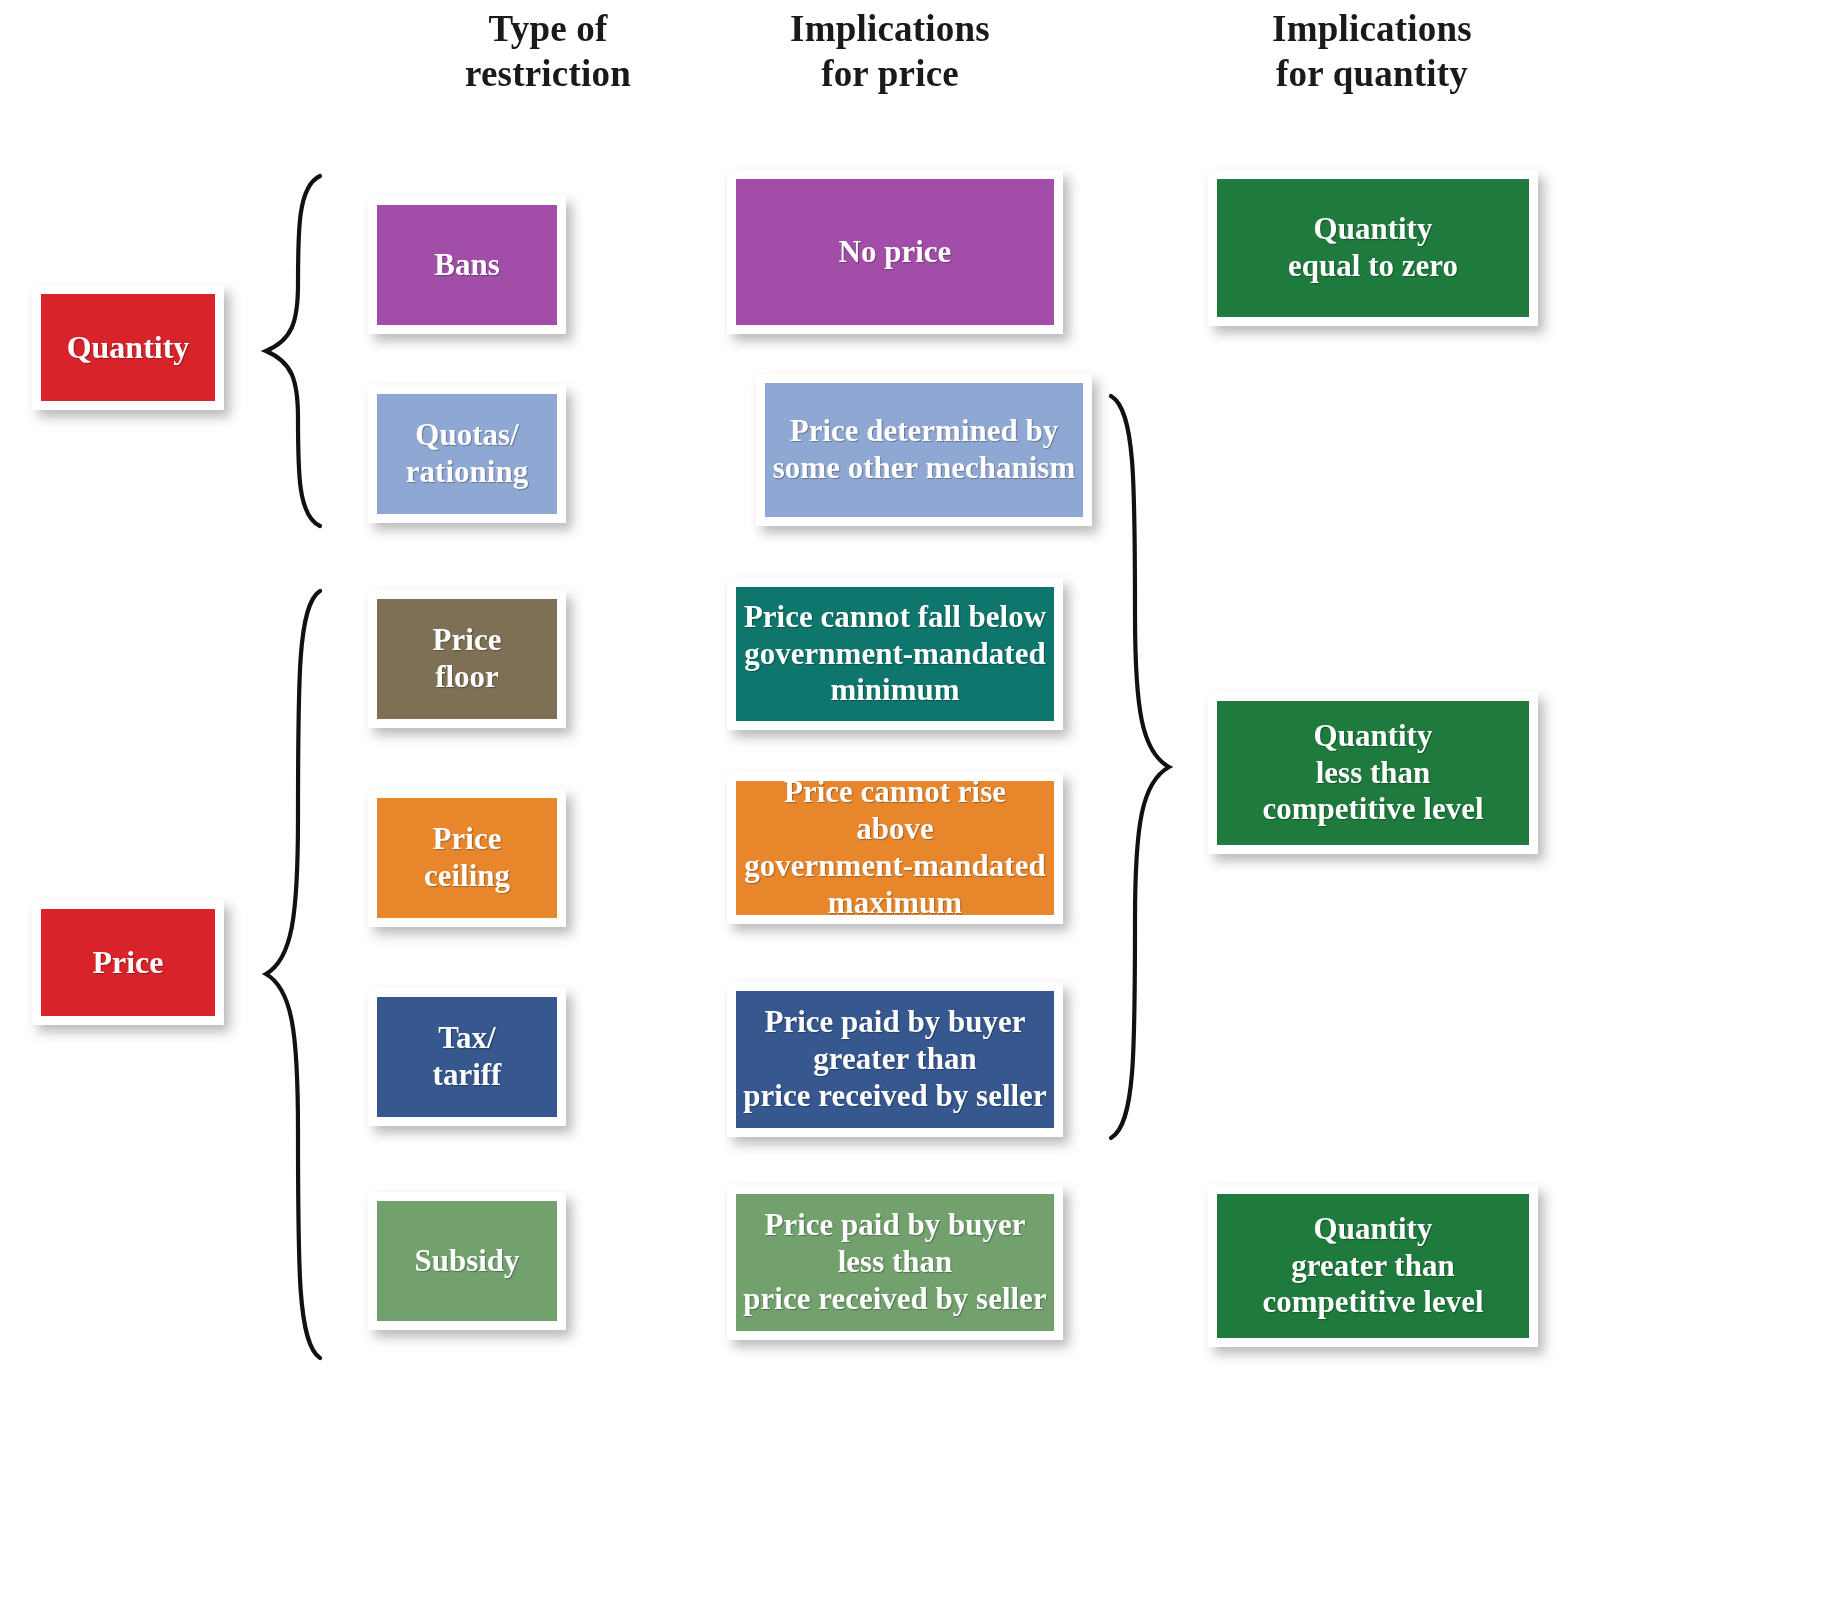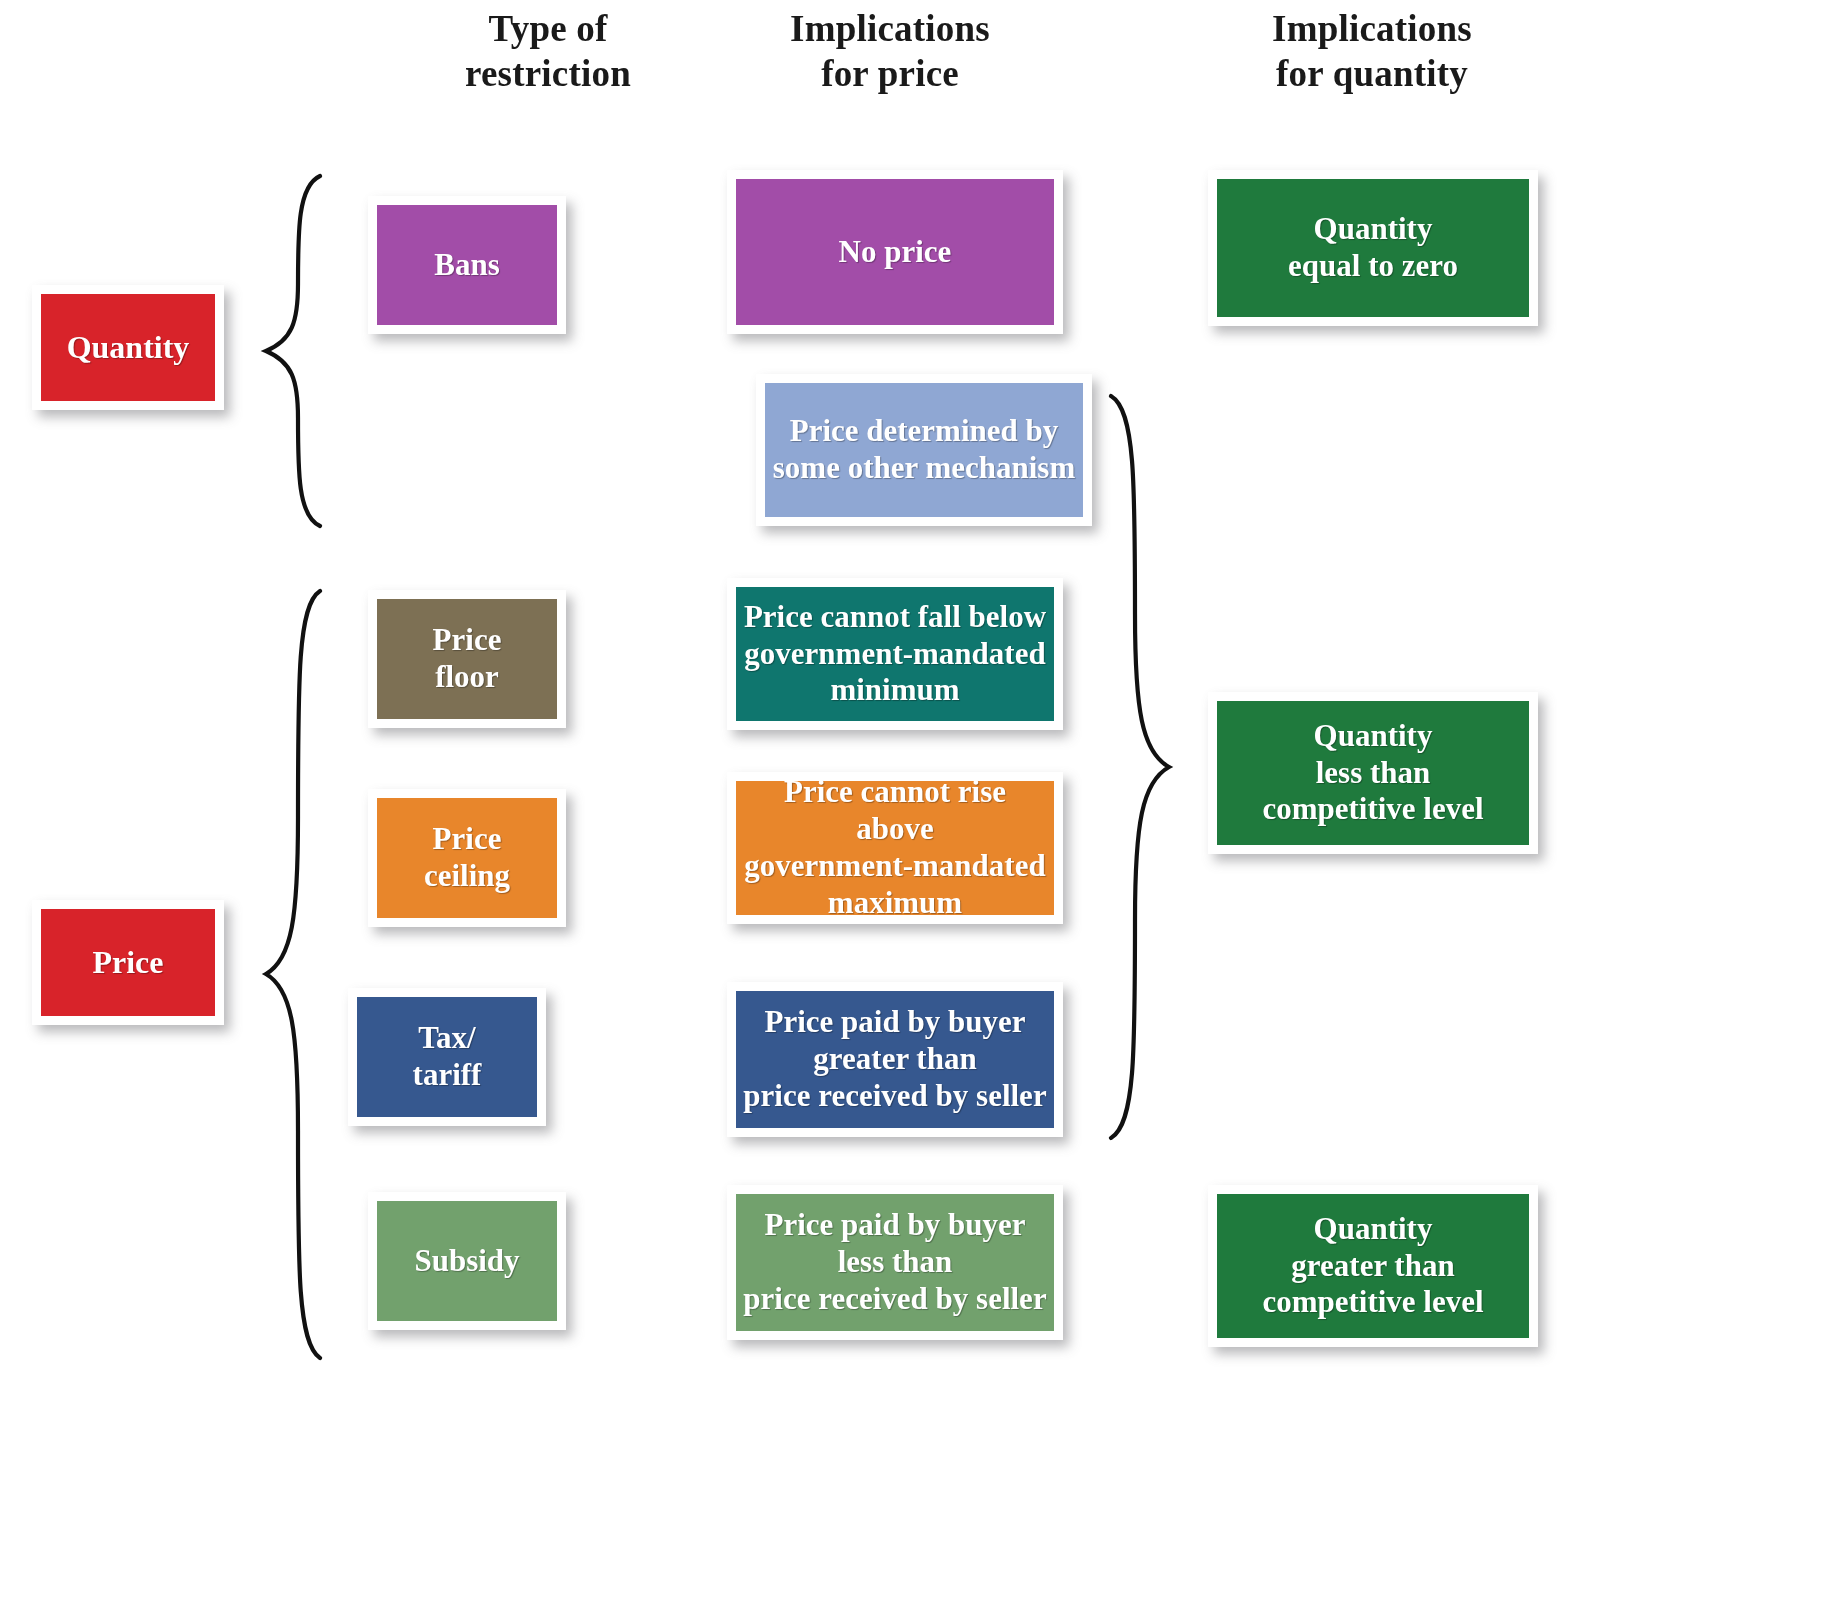--- a/index.html
+++ b/index.html
@@ -123,20 +123,26 @@
     </div>
   </div>
 
   <div class="box" style="left:1208px; top:170px; width:330px; height:156px;">
     <div class="fill" style="background:#1F7A3D;">
       <span class="label lbl-30">Quantity
 equal to zero</span>
     </div>
   </div>
 
+  <div class="box" style="left:368px; top:385px; width:198px; height:138px;">
+    <div class="fill" style="background:#8FA7D3;">
+      <span class="label lbl-30">Quotas/
+rationing</span>
+    </div>
+  </div>
 
   <div class="box" style="left:756px; top:374px; width:336px; height:152px;">
     <div class="fill" style="background:#8FA7D3;">
       <span class="label lbl-30">Price determined by
 some other mechanism</span>
     </div>
   </div>
 
   <div class="box" style="left:368px; top:590px; width:198px; height:138px;">
     <div class="fill" style="background:#7D7054;">
@@ -169,21 +175,21 @@
   </div>
 
   <div class="box" style="left:727px; top:772px; width:336px; height:152px;">
     <div class="fill" style="background:#E8862B;justify-content:flex-end;">
       <span class="label lbl-30">Price cannot rise above
 government-mandated
 maximum</span>
     </div>
   </div>
 
-  <div class="box" style="left:348px; top:988px; width:198px; height:138px;">
+  <div class="box" style="left:368px; top:988px; width:198px; height:138px;">
     <div class="fill" style="background:#36588F;">
       <span class="label lbl-30">Tax/
 tariff</span>
     </div>
   </div>
 
   <div class="box" style="left:727px; top:982px; width:336px; height:155px;">
     <div class="fill" style="background:#36588F;">
       <span class="label lbl-30">Price paid by buyer
 greater than

